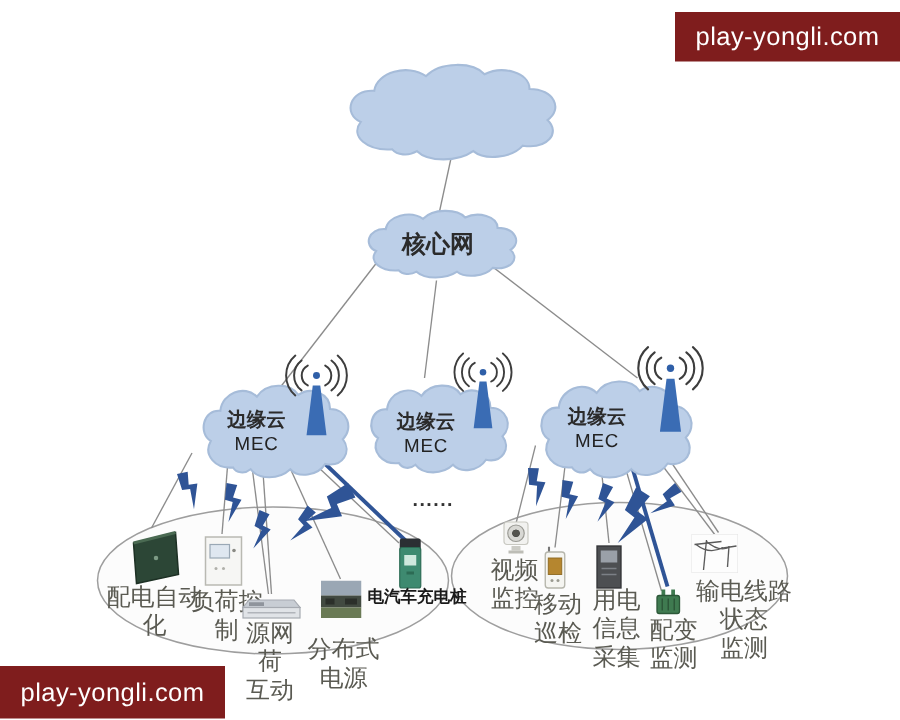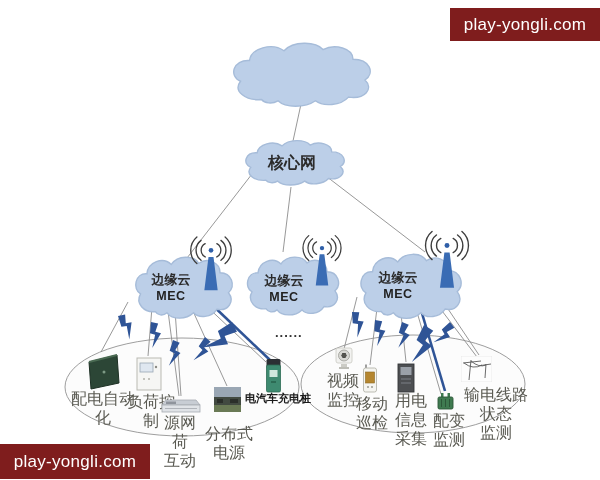--- a/index.html
+++ b/index.html
@@ -6,21 +6,21 @@
   .stage{
     position:relative;width:600px;height:480px;overflow:hidden;background:#fff;
     font-family:"Liberation Sans","DejaVu Sans",sans-serif;
   }
   .stage svg.scene{position:absolute;left:0;top:0;}
   .lbl{
     position:absolute;text-align:center;color:#5a5a52;font-size:16px;
     line-height:1.2;white-space:pre-line;pointer-events:none;
   }
   .cloud-lbl{position:absolute;text-align:center;color:#2b2b2b;font-weight:700;}
-  .cloud-lbl .sub{display:block;font-weight:700;font-size:12.5px;letter-spacing:.5px;color:#222;}
+  .cloud-lbl .sub{display:block;font-weight:400;font-size:12.5px;letter-spacing:.5px;color:#222;}
   .watermark{
     position:absolute;background:#7f1d1d;color:#fff;display:flex;
     align-items:center;justify-content:center;font-size:17px;letter-spacing:.3px;
   }
   .dots{position:absolute;color:#333;font-weight:700;font-size:13px;letter-spacing:1px;}
   .dev{position:absolute;}
   .lbl.bold{color:#1a1a1a;font-weight:700;font-size:11px;}
 </style>
 </head>
 <body>

